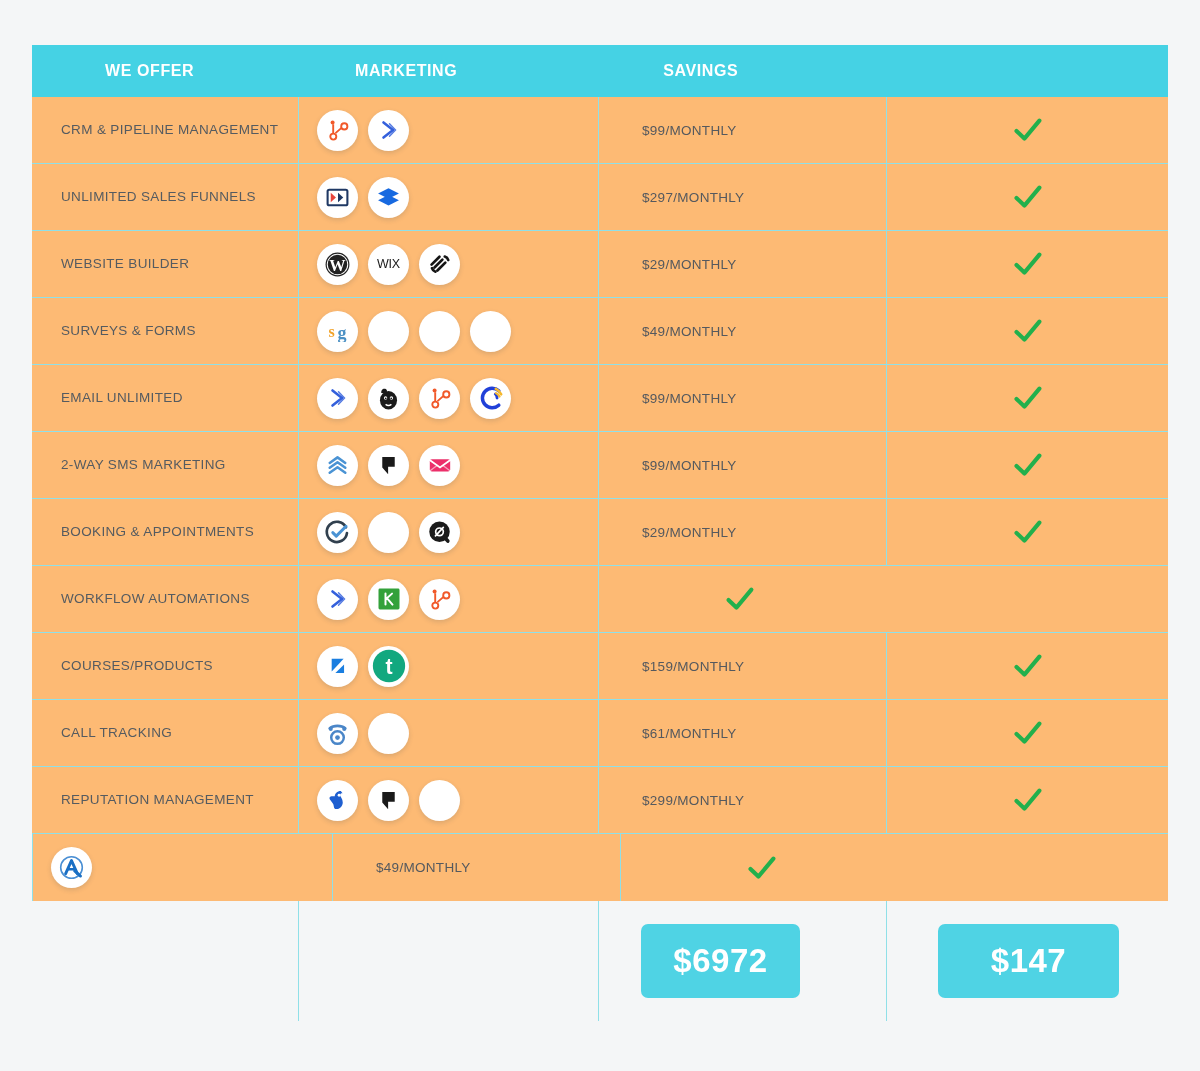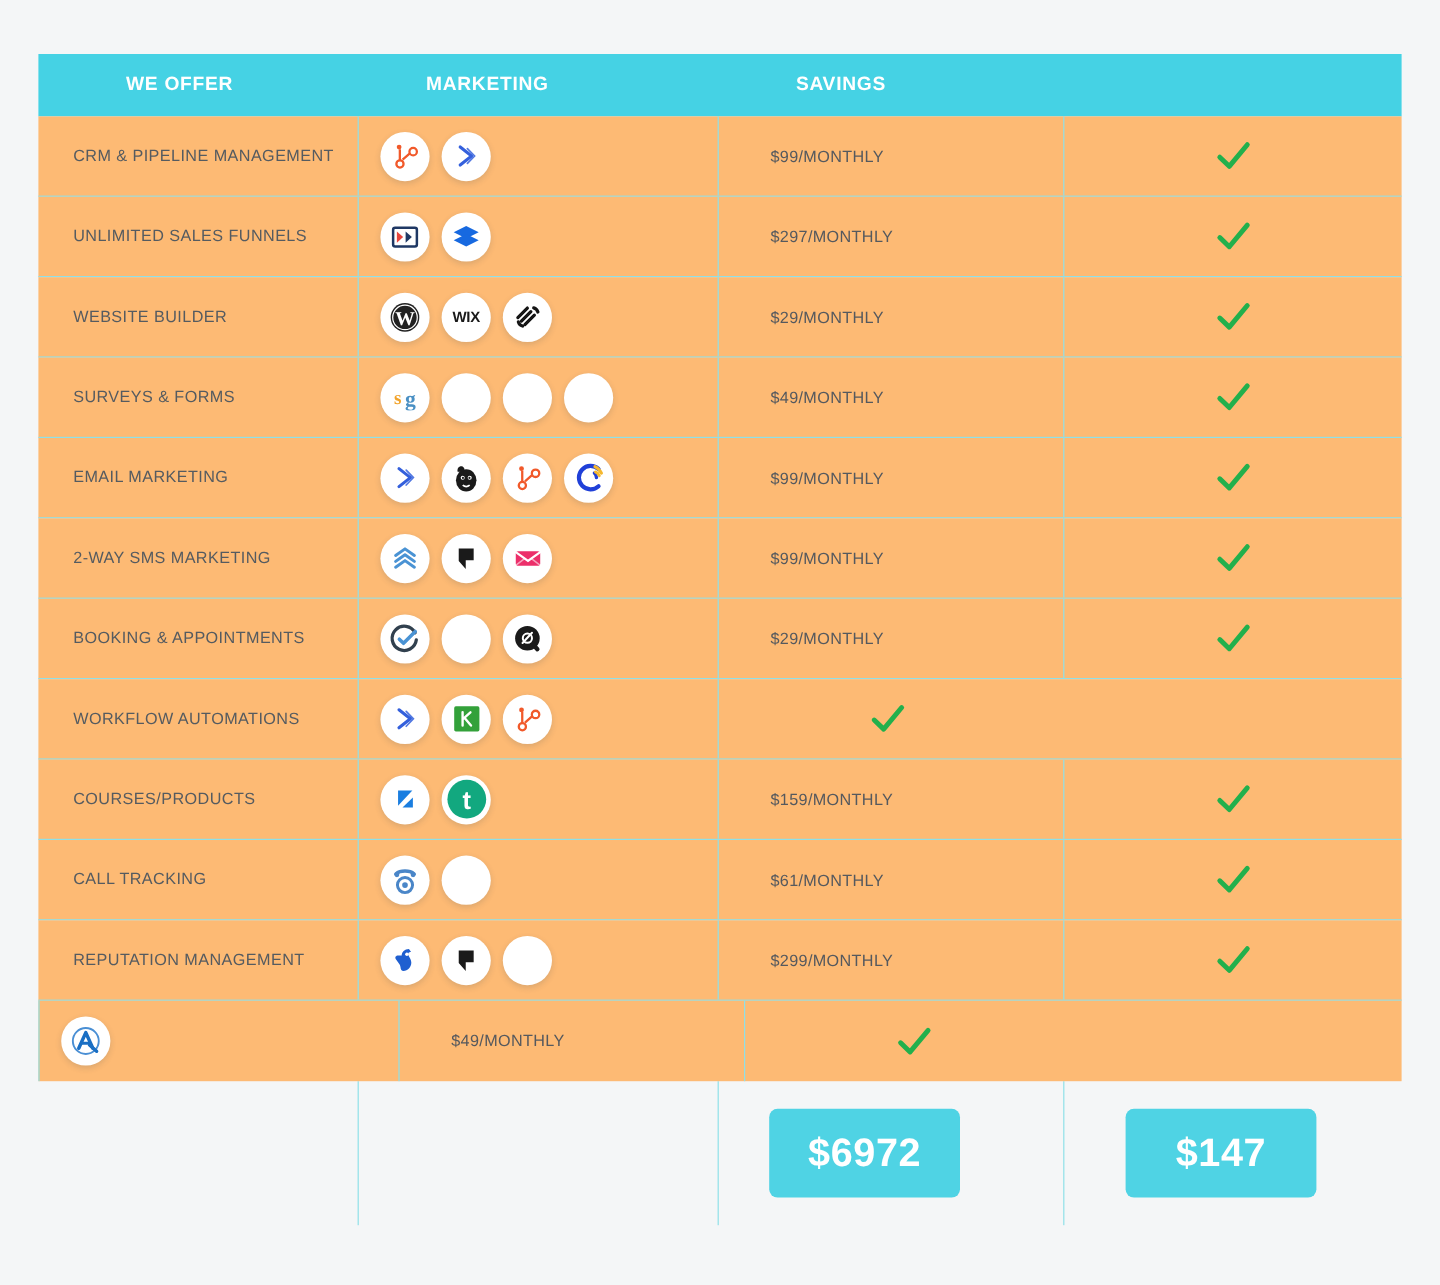--- a/index.html
+++ b/index.html
@@ -121,21 +121,21 @@
     background: #4fd3e4;
     border-radius: 7px;
     color: #ffffff;
     font-size: 33px;
     font-weight: bold;
     display: flex; align-items: center; justify-content: center;
     height: 74px;
     letter-spacing: 0.5px;
   }
   .pill-total  { width: 159px; }
-  .pill-price  { width: 159px; }
+  .pill-price  { width: 181px; }
 </style>
 </head>
 <body>
 
 <div class="page">
   <div class="table-wrap">
 
     <div class="thead">
       <div class="th th-offer">WE OFFER</div>
       <div class="th th-replaces">MARKETING</div>
@@ -211,21 +211,21 @@
      </div>
      <div class="cell c-replaces">
             <span class="bubble">
               <svg width="27" height="27" viewBox="0 0 24 24">
         <circle cx="12" cy="12" r="10.6" fill="#222222"></circle>
         <circle cx="12" cy="12" r="9.1" fill="none" stroke="#ffffff" stroke-width="0.9"></circle>
         <text x="12" y="17.4" font-family="Liberation Serif, serif" font-size="14.5" font-weight="bold" fill="#ffffff" text-anchor="middle">W</text>
       </svg>
             </span>
             <span class="bubble">
-              <span style="font-family:'Liberation Sans',sans-serif;font-size:12.5px;font-weight:bold;color:#1a1a1a;letter-spacing:-0.2px;">WIX</span>
+              <span style="font-family:'Liberation Sans',sans-serif;font-size:12.5px;font-weight:normal;color:#1a1a1a;letter-spacing:-0.2px;">WIX</span>
             </span>
             <span class="bubble">
               <svg width="26" height="26" viewBox="0 0 24 24">
         <g fill="none" stroke="#151515" stroke-width="2.5" stroke-linecap="round">
           <path d="M4.2 12.6 L11.5 5.3"></path>
           <path d="M6.9 15.3 L14.2 8.0"></path>
           <path d="M9.6 18.0 L16.9 10.7"></path>
         </g>
         <path d="M16.4 5.1 A4.6 4.6 0 0 1 19.6 8.3" fill="none" stroke="#151515" stroke-width="2.5" stroke-linecap="round"></path>
         <path d="M4.6 15.9 A4.6 4.6 0 0 0 7.8 19.1" fill="none" stroke="#151515" stroke-width="2.5" stroke-linecap="round"></path>
@@ -264,21 +264,21 @@
      <div class="cell c-check">
        <span class="check">
               <svg width="32" height="30" viewBox="0 0 32 30">
     <path d="M4.5 16.0 L12.4 23.6 L27.4 5.6" fill="none" stroke="#22b04c" stroke-width="4.1" stroke-linecap="round" stroke-linejoin="round"></path>
   </svg>
             </span>
      </div>
         </div>
         <div class="row rowH">
           <div class="cell c-offer">
-       <span class="label">EMAIL MARKETING</span>
+       <span class="label">EMAIL UNLIMITED</span>
      </div>
      <div class="cell c-replaces">
             <span class="bubble">
               <svg width="24" height="24" viewBox="0 0 24 24">
         <path d="M6.5 4.5 L16 12 L6.5 19.5" fill="none" stroke="#3460dc" stroke-width="2.6" stroke-linecap="round" stroke-linejoin="round"></path>
         <path d="M12.5 5.8 L18.5 12 L12.5 18.2" fill="none" stroke="#3460dc" stroke-width="1.4" stroke-linecap="round" opacity="0.85"></path>
       </svg>
             </span>
             <span class="bubble">
               <svg width="27" height="27" viewBox="0 0 24 24">

